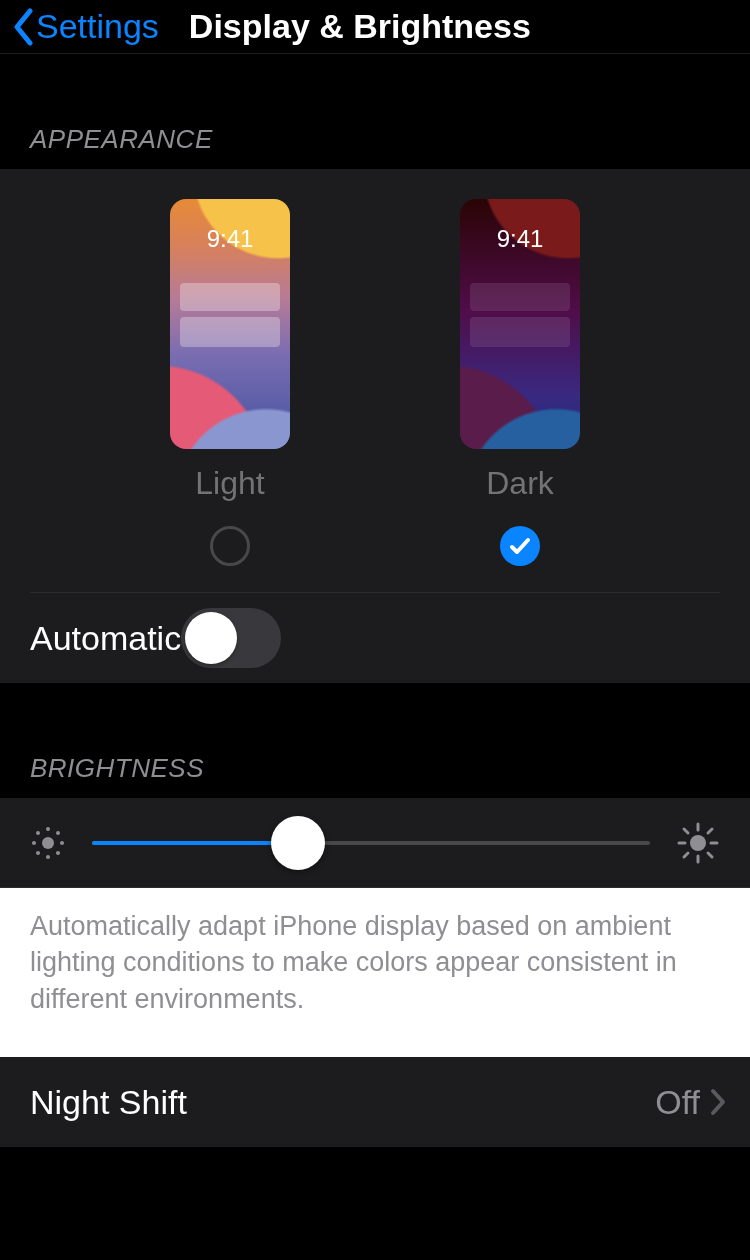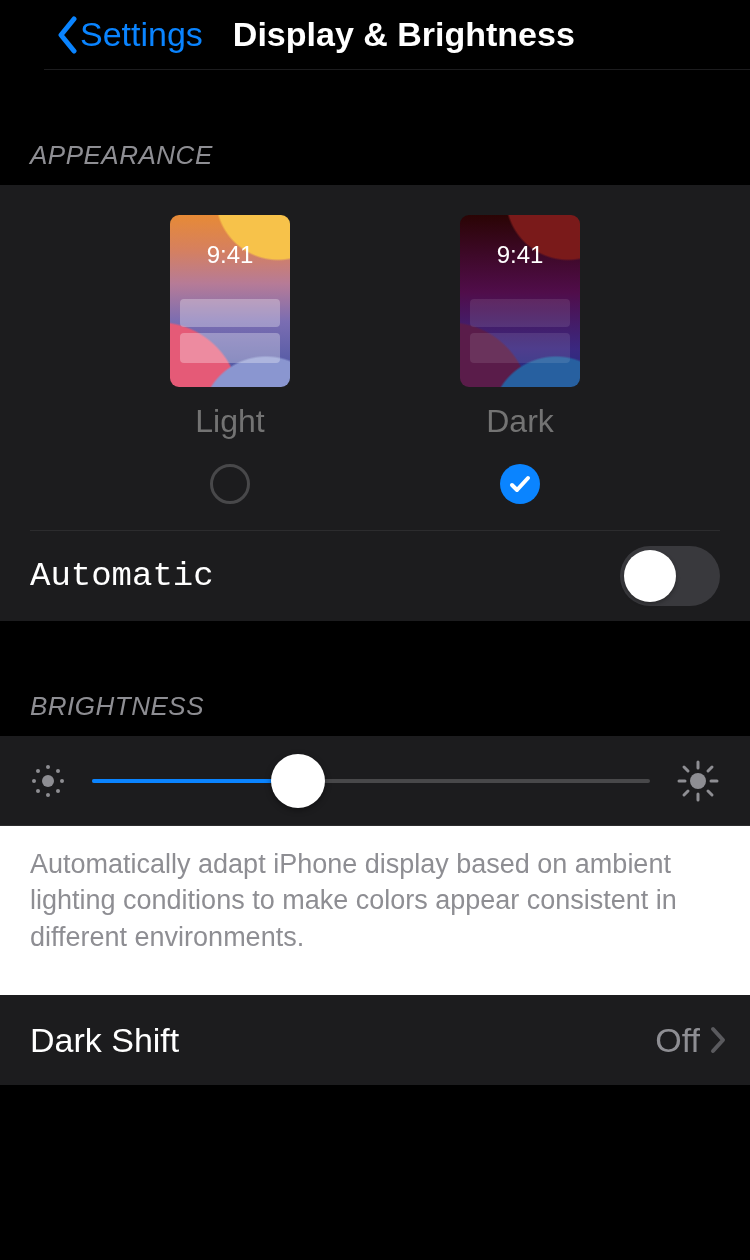--- a/index.html
+++ b/index.html
@@ -7,24 +7,23 @@
     width: 750px;
     height: 1260px;
     background: #000;
     font-family: -apple-system, "Helvetica Neue", Helvetica, Arial, sans-serif;
     color: #fff;
     overflow: hidden;
   }
   .nav {
     display: flex;
     align-items: center;
-    height: 70px;
+    height: 54px;
     padding: 8px 12px;
     border-bottom: 1px solid #1c1c1e;
-    margin-left: 44px;
   }
   .back {
     display: flex;
     align-items: center;
     color: #0a84ff;
     font-size: 34px;
     font-weight: 400;
   }
   .back svg { margin-right: 2px; }
   .title {
@@ -49,22 +48,22 @@
     border-bottom: 1px solid #2c2c2e;
     margin: 0 30px;
   }
   .appearance-option {
     display: flex;
     flex-direction: column;
     align-items: center;
   }
   .thumb {
     width: 120px;
-    height: 172px;
-    border-radius: 9px;
+    height: 250px;
+    border-radius: 16px;
     position: relative;
     overflow: hidden;
   }
   .thumb.light {
     background:
       radial-gradient(circle at 80% 120%, #8a96d0 0%, #8a96d0 28%, transparent 29%),
       radial-gradient(circle at -10% 110%, #e55a77 0%, #e55a77 35%, transparent 36%),
       radial-gradient(circle at 90% -10%, #f7c24a 0%, #f7c24a 28%, transparent 29%),
       linear-gradient(180deg, #e78a36 0%, #d6805e 20%, #b67b97 40%, #7a6db2 62%, #5d5fa8 82%, #4451a0 100%);
   }
@@ -103,24 +102,22 @@
     margin-top: 24px;
     display: flex;
     align-items: center;
     justify-content: center;
   }
   .radio.unchecked { border: 3px solid #48484a; }
   .radio.checked { background: #0a84ff; }
   .row {
     display: flex;
     align-items: center;
-    justify-content: space-between;
     padding: 0 30px;
     height: 90px;
-    font-family: Liberation Mono, monospace;
   }
   .row-label { font-size: 34px; font-weight: 400; }
   .toggle {
     width: 100px;
     height: 60px;
     border-radius: 30px;
     position: relative;
     flex-shrink: 0;
   }
   .toggle.off { background: #39393d; }
@@ -280,18 +277,18 @@
           <line x1="32" y1="12" x2="36" y2="8"></line>
       </g>
     </svg>
   </div>
 
 </div>
 
 <div class="footer-text">Automatically adapt iPhone display based on ambient lighting conditions to make colors appear consistent in different environments.</div>
 
 <div class="nav-row">
-  <div class="row-label">Dark Shift</div>
+  <div class="row-label">Night Shift</div>
   <div class="value">Off</div>
   <svg class="chevron-right" width="16" height="28" viewBox="0 0 16 28">
     <polyline points="3,3 13,14 3,25" fill="none" stroke="#5a5a5e" stroke-width="4" stroke-linecap="round" stroke-linejoin="round"></polyline>
   </svg>
 </div>
 
 </body></html>

